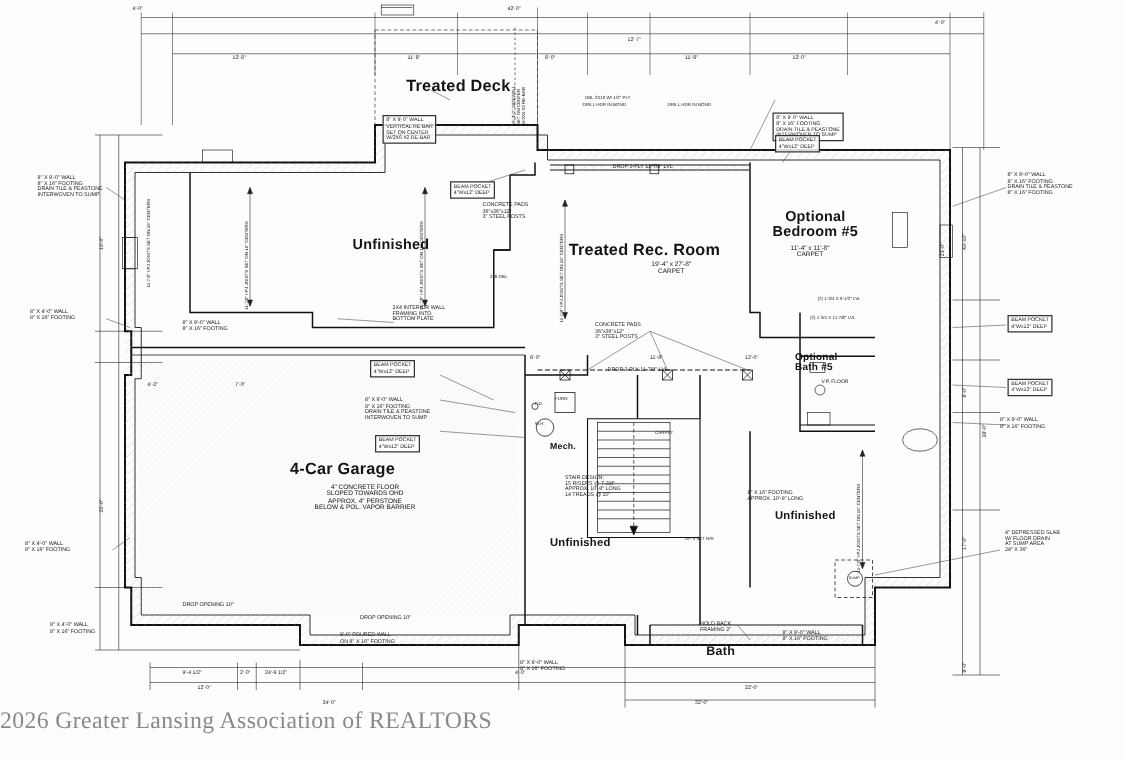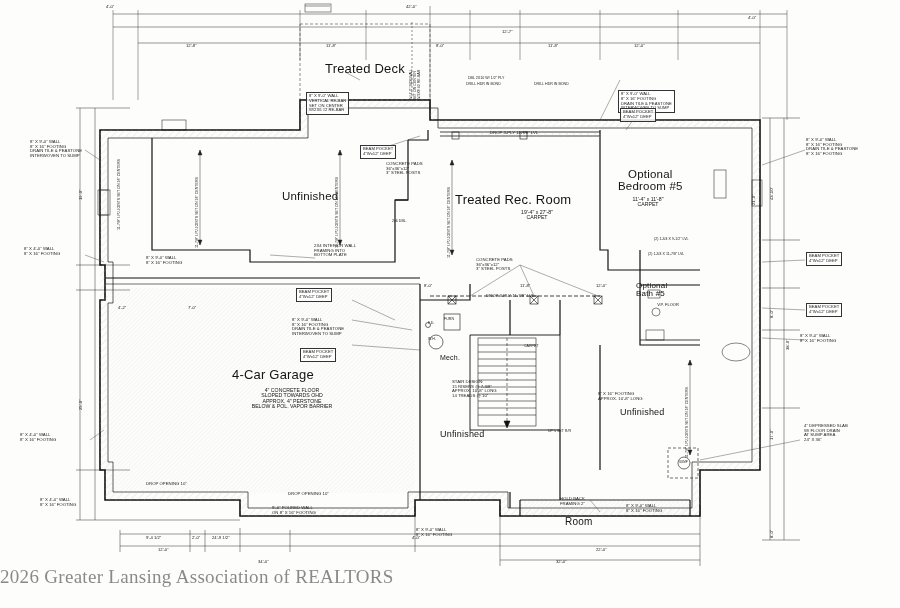--- a/index.html
+++ b/index.html
@@ -14,21 +14,21 @@
     position:absolute;inset:0;
     background:#fdfdfb;
   }
   svg.plan{position:absolute;left:0;top:0;width:900px;height:608px;}
   .lbl{
     position:absolute;
     color:#141414;
     white-space:pre;
     line-height:1.05;
   }
-  .room-title{font-size:11.5px;font-weight:normal;letter-spacing:.2px;}
+  .room-title{font-size:11.5px;font-weight:bold;letter-spacing:.2px;}
   .room-title.big{font-size:13px;}
   .room-sub{font-size:5.2px;text-align:center;}
   .note{font-size:4.3px;color:#1c1c1c;}
   .dim{font-size:4.2px;color:#1a1a1a;}
   .tiny{font-size:3.6px;color:#222;}
   .boxnote{
     font-size:4.2px;
     border:0.6px solid #333;
     padding:1px 2px;
     background:rgba(255,255,255,.85);
@@ -307,21 +307,21 @@
 
   <div class="lbl room-title big" style="left:232px;top:368px;">4-Car Garage</div>
   <div class="lbl room-sub" style="left:228px;top:388px;width:128px;">4" CONCRETE FLOOR
 SLOPED TOWARDS OHD
 APPROX. 4" PERSTONE
 BELOW &amp; POL. VAPOR BARRIER</div>
 
   <div class="lbl room-title" style="left:440px;top:430px;font-size:9px;">Unfinished</div>
   <div class="lbl room-title" style="left:620px;top:408px;font-size:9px;">Unfinished</div>
 
-  <div class="lbl room-title" style="left:565px;top:517px;font-size:10px;">Room</div>
+  <div class="lbl room-title" style="left:565px;top:517px;font-size:10px;">Bath</div>
 
   <div class="lbl room-title" style="left:440px;top:354px;font-size:7px;">Mech.</div>
 
   <div class="lbl tiny" style="left:444px;top:318px;">FURN</div>
   <div class="lbl tiny" style="left:428px;top:338px;">W.H.</div>
   <div class="lbl tiny" style="left:428px;top:322px;">F.D.</div>
   <div class="lbl tiny" style="left:679px;top:461px;font-size:3px;">SUMP</div>
   <div class="lbl tiny" style="left:524px;top:345px;">CARPET</div>
   <div class="lbl tiny" style="left:548px;top:430px;">UP 5 SET R/R</div>
   <div class="lbl tiny" style="left:392px;top:220px;">2x6 DBL.</div>

